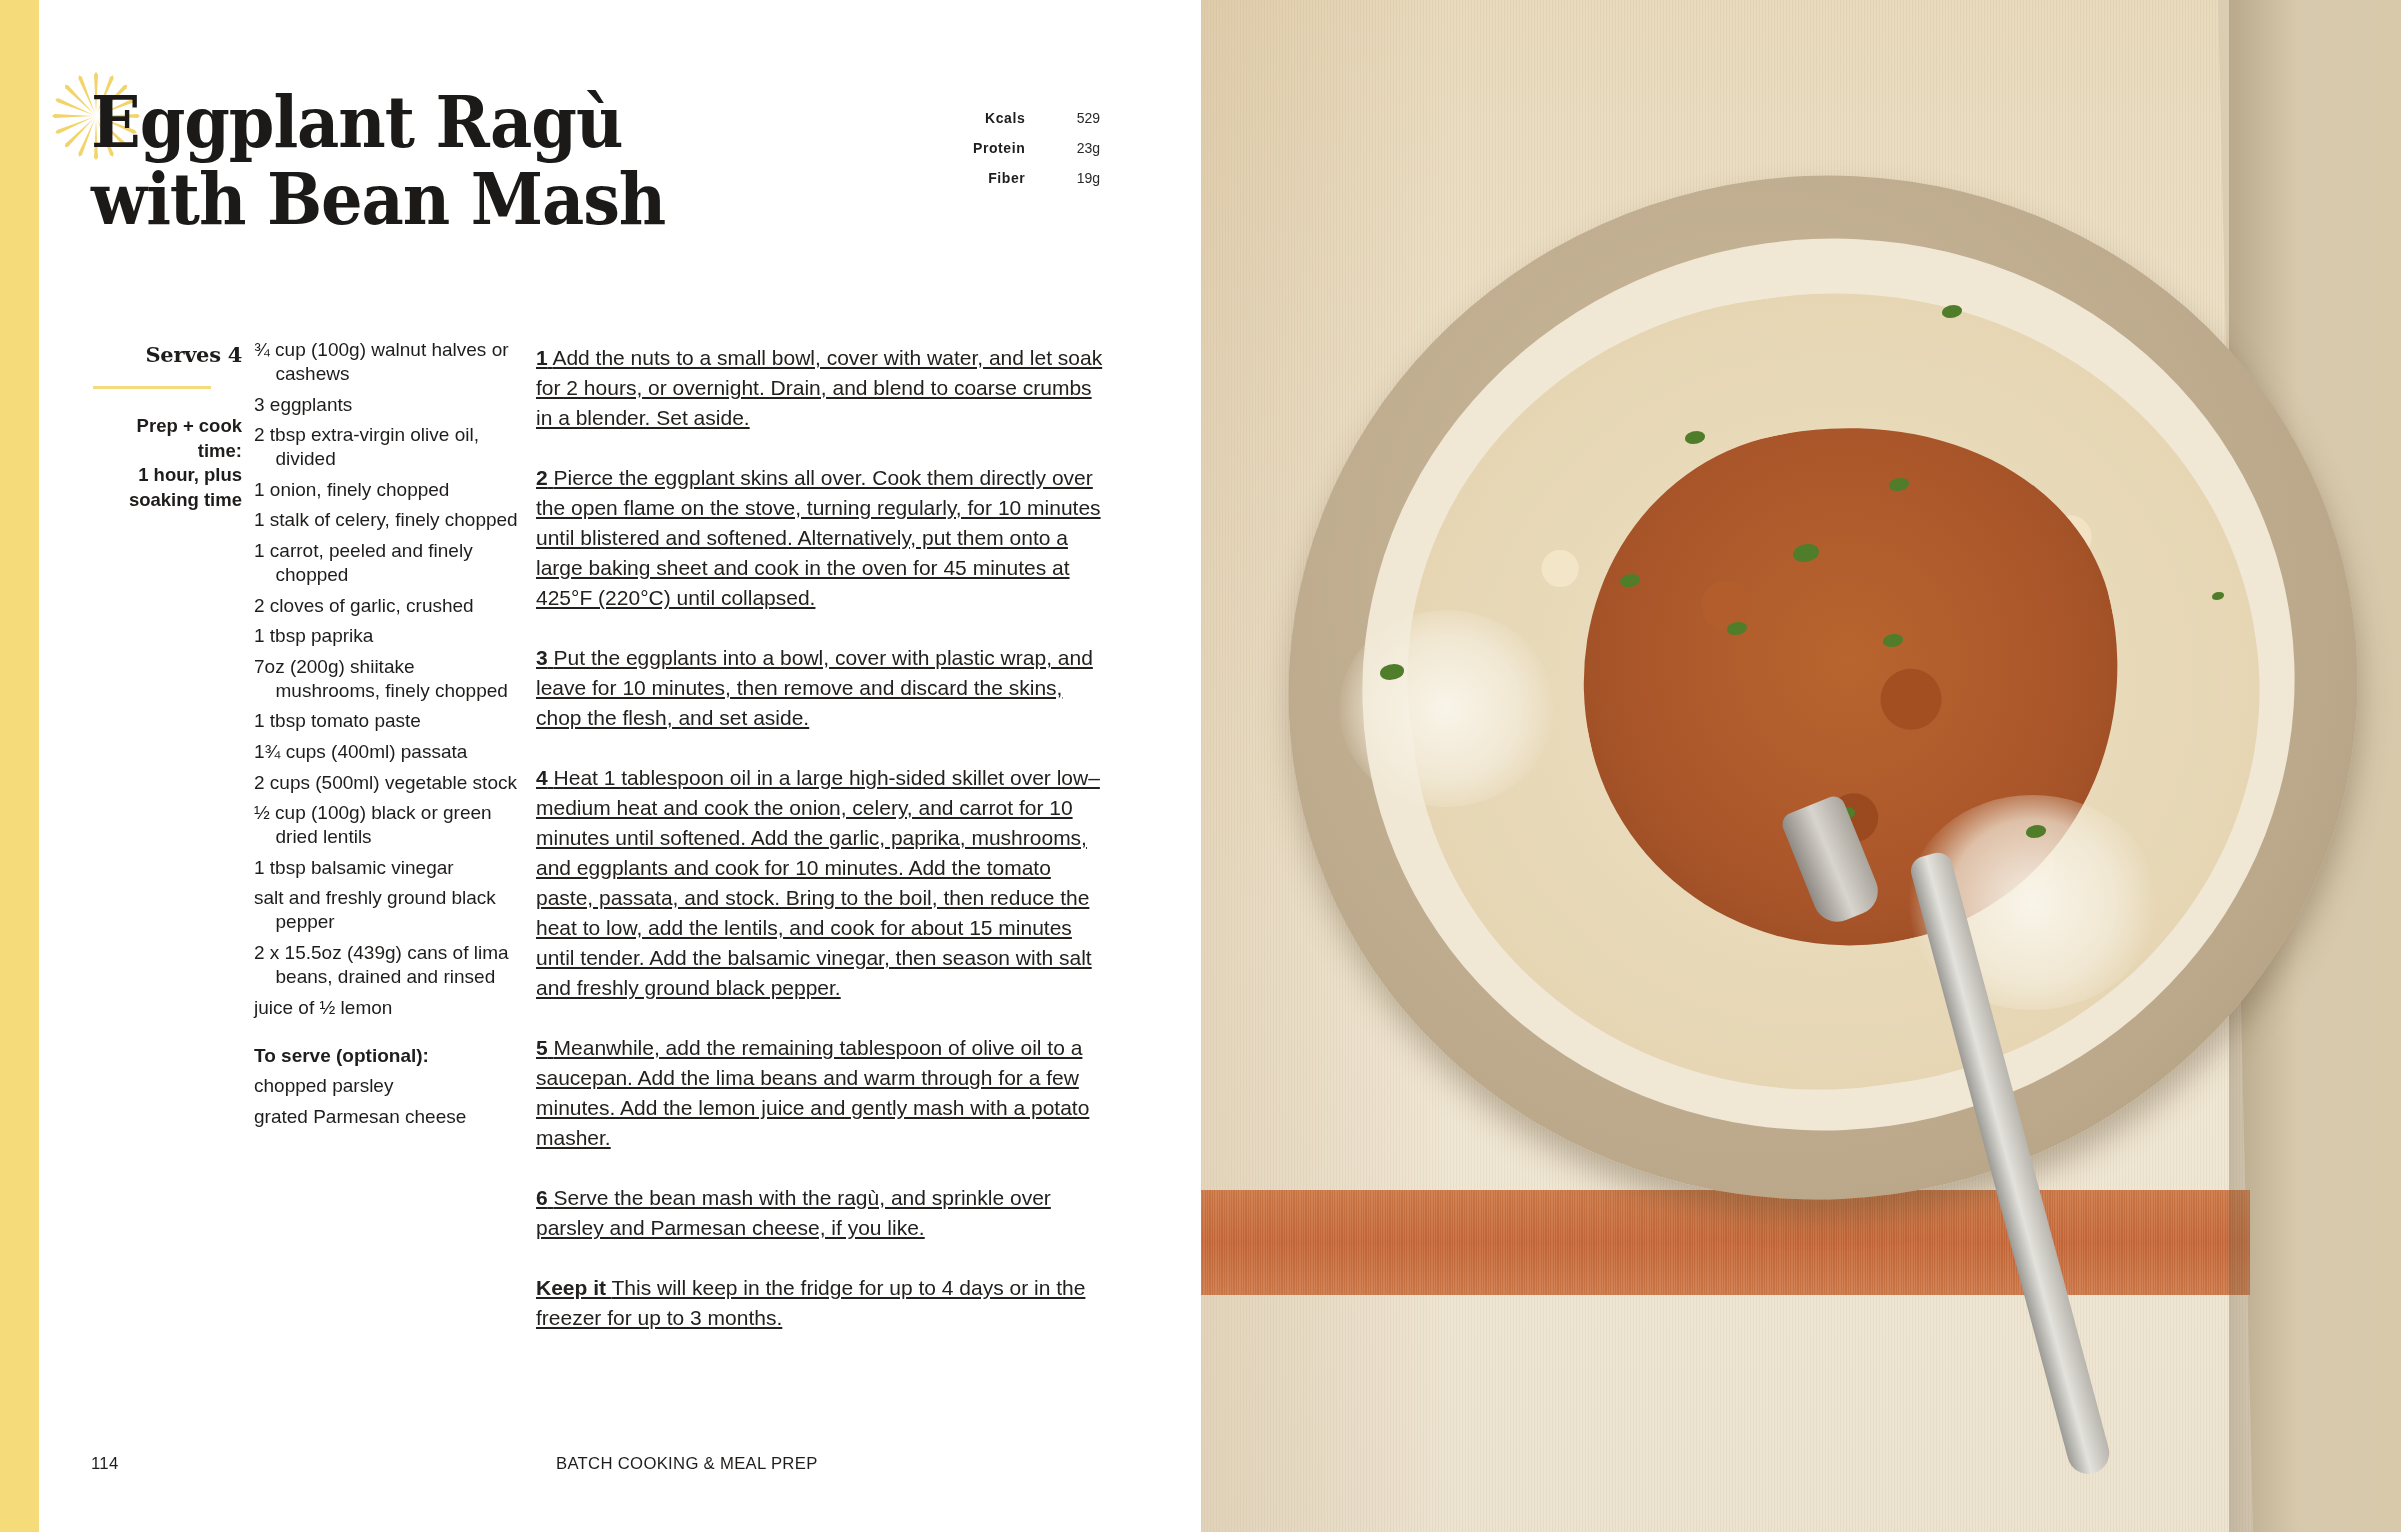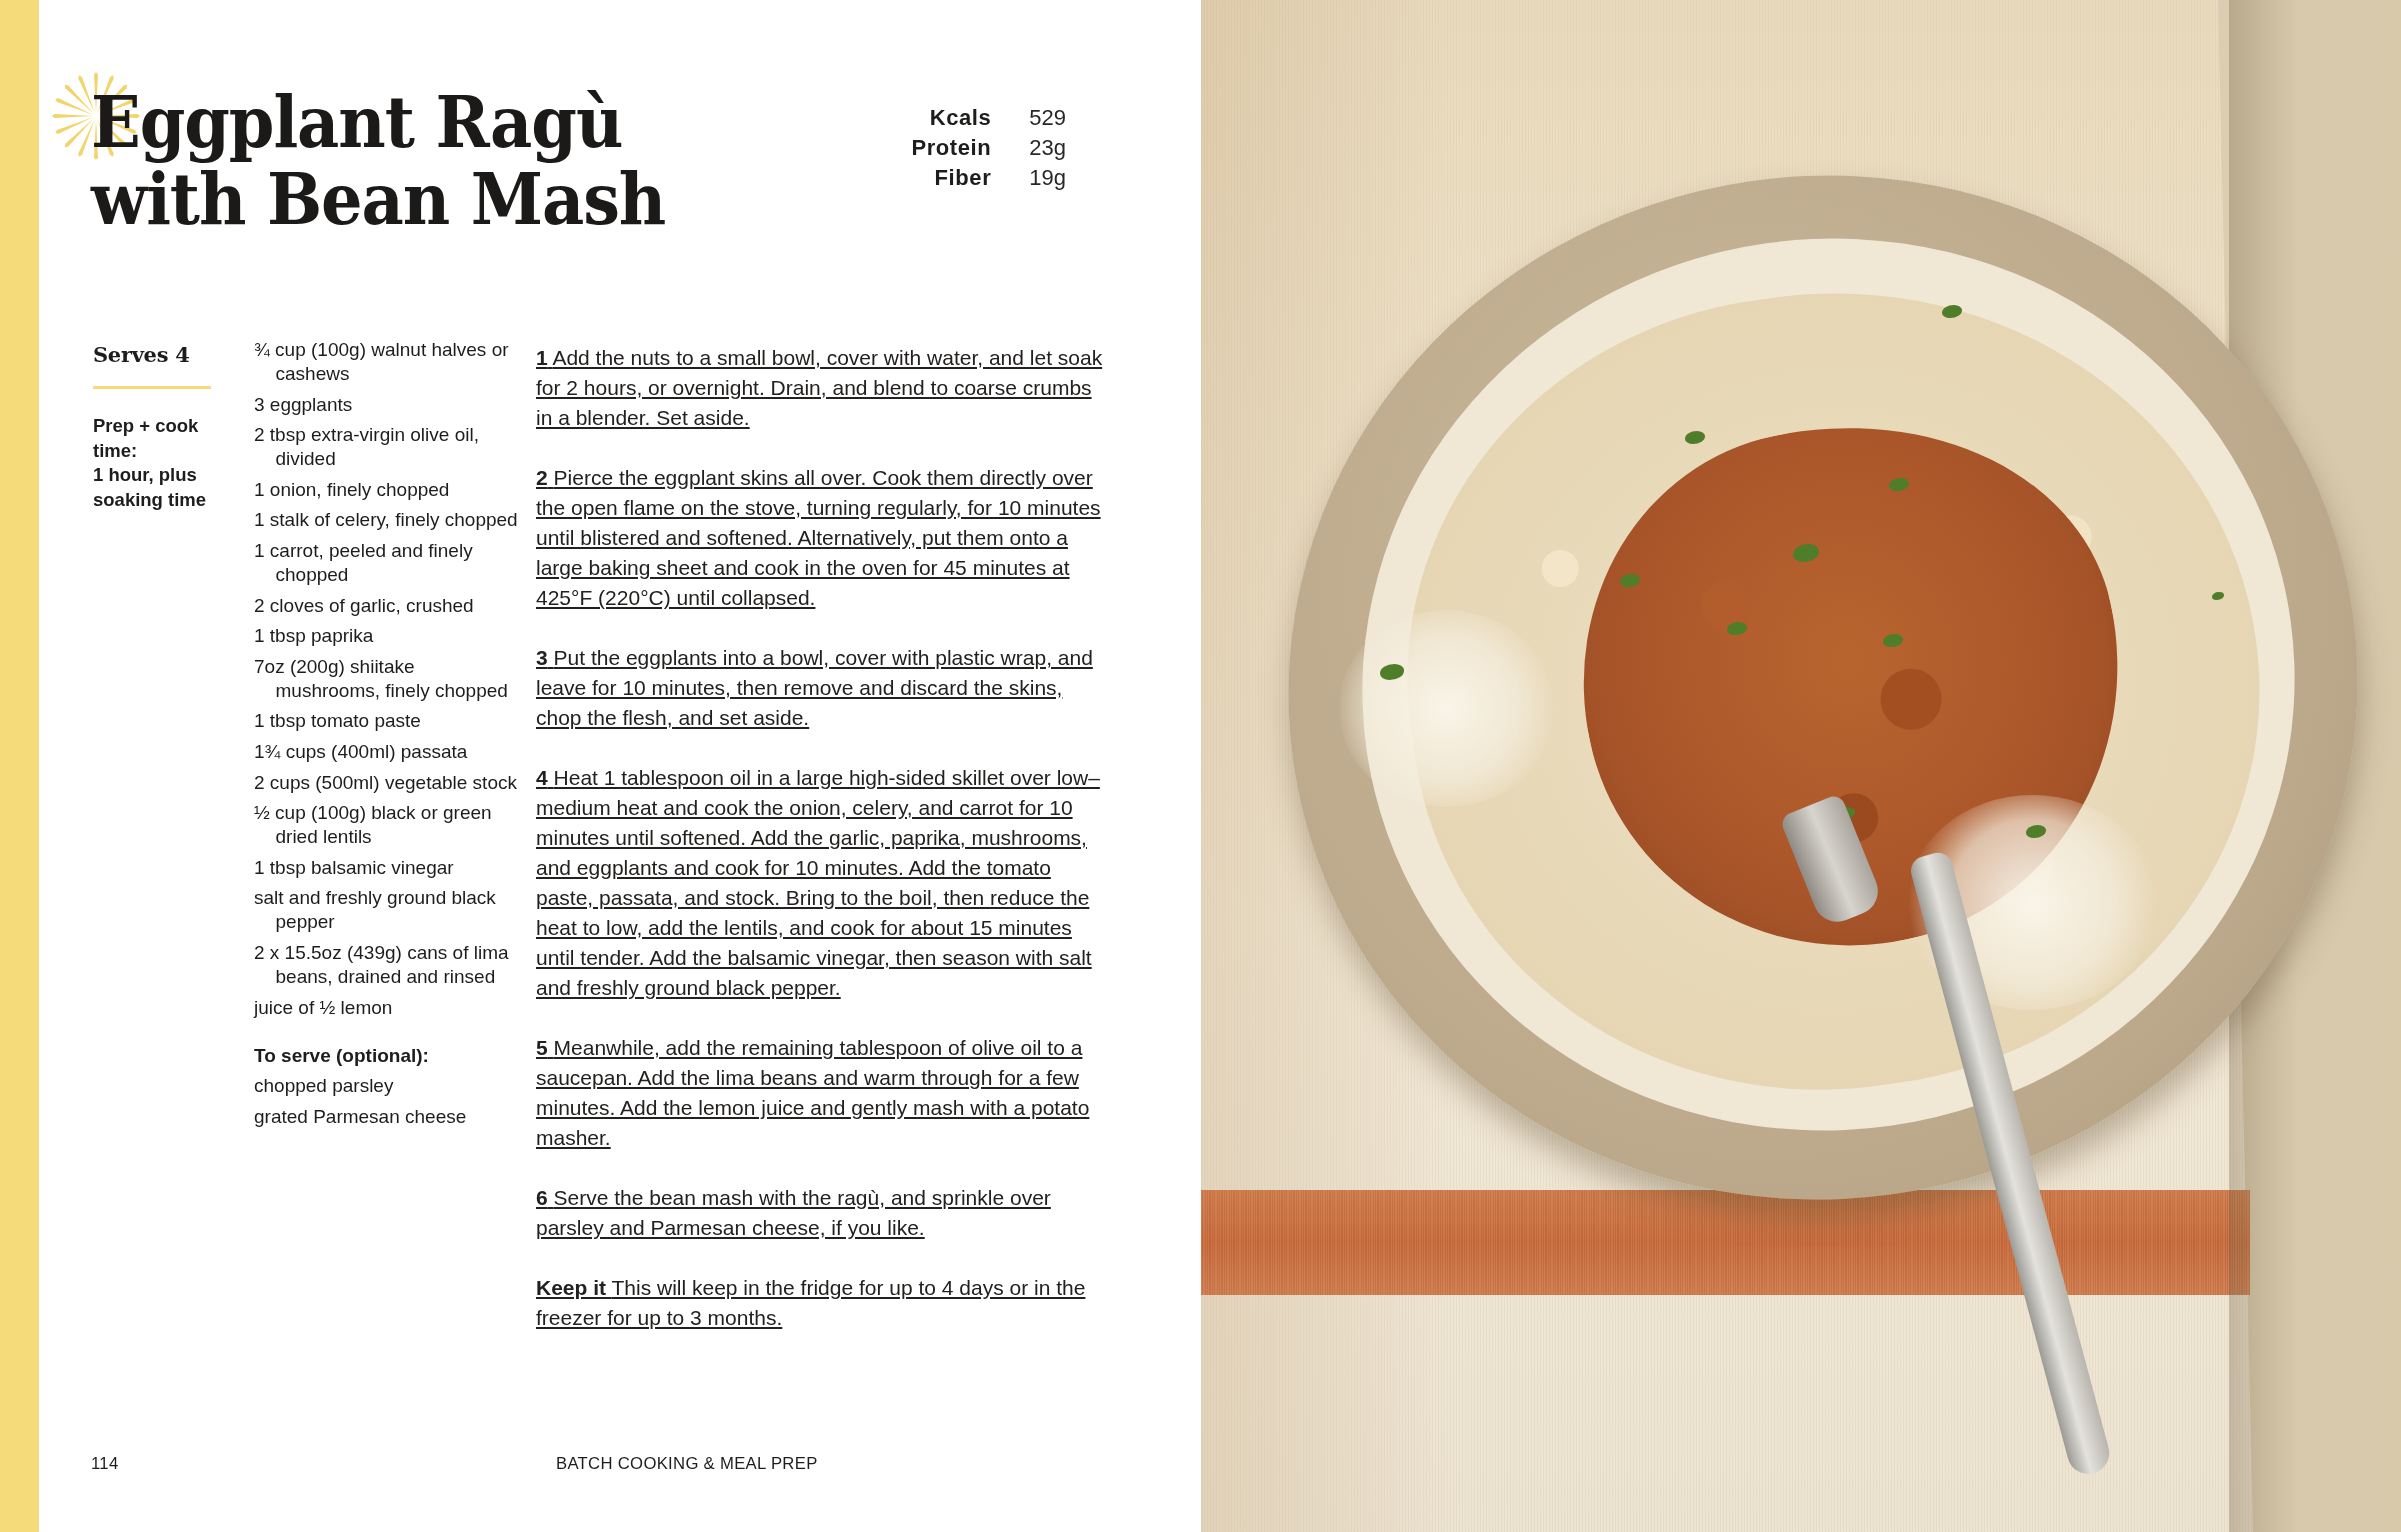--- a/index.html
+++ b/index.html
@@ -17,28 +17,28 @@
   }
   .sunburst { position: absolute; left: 51px; top: 71px; width: 90px; height: 90px; }
   .title {
     position: absolute; left: 91px; top: 84px; margin: 0;
     font-family: "DejaVu Serif", "Liberation Serif", serif; font-weight: bold;
     font-size: 71px; line-height: 77px; letter-spacing: -1.2px; color: #1c1a19;
     transform: scaleX(0.92); transform-origin: left top;
   }
   .title span { display: block; }
   .nutrition {
-    position: absolute; left: 863px; top: 103px; width: 203px;
-    font-size: 22px; line-height: 30px;
+    position: absolute; left: 897px; top: 103px; width: 203px;
+    font-size: 14px; line-height: 30px;
   }
   .nutrition .row { display: flex; }
   .nutrition .label { width: 129px; text-align: right; font-weight: bold; letter-spacing: 0.6px; }
   .nutrition .value { width: 75px; text-align: right; font-weight: normal; color: #2a2826; }
 
-  .meta { position: absolute; left: 93px; top: 342px; width: 149px; }
+  .meta { position: absolute; left: 93px; top: 342px; width: 149px; text-align: right; }
   .serves {
     font-family: "DejaVu Serif", "Liberation Serif", serif; font-weight: bold;
     font-size: 21px; line-height: 26px; letter-spacing: -0.3px;
   }
   .yellow-rule { width: 118px; height: 3px; background: #F5DB7A; margin-top: 18px; }
   .prep { margin-top: 25px; font-weight: bold; font-size: 18.5px; line-height: 24.5px; }
   .prep div { display: block; }
 
   .ingredients { position: absolute; left: 254px; top: 338px; width: 269px; font-size: 19px; line-height: 24px; }
   .ingredients .ing { padding-left: 21.5px; text-indent: -21.5px; margin-bottom: 6.6px; }

